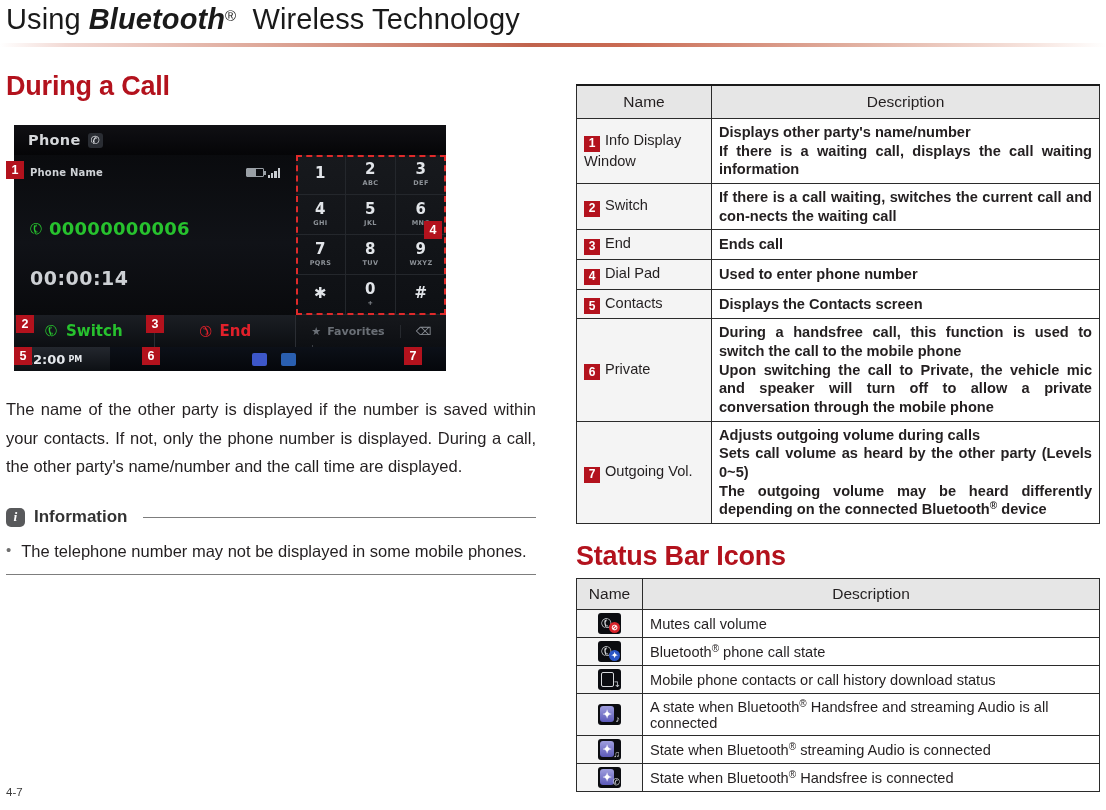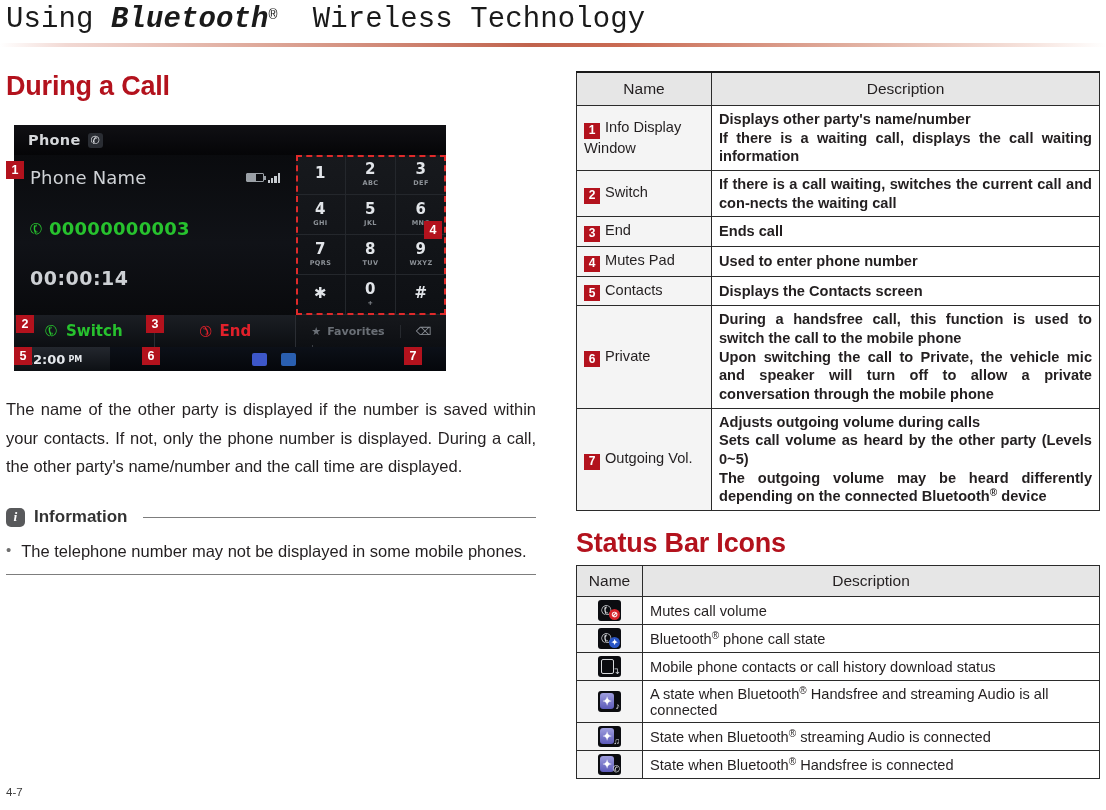--- a/index.html
+++ b/index.html
@@ -8,38 +8,38 @@
     background: #ffffff;
     font-family: "Liberation Sans", sans-serif;
     color: #231f20;
     overflow: hidden;
   }
   .page { position: relative; width: 1106px; height: 810px; }
 
   
   .runhead {
     position: absolute; left: 6px; top: 0px; width: 1094px; height: 38px;
-    display: flex; align-items: center; font-family: Liberation Mono, monospace;
+    display: flex; align-items: center;
   }
   .runhead-title {
     font-size: 29px; font-weight: 400; letter-spacing: .1px;
     color: #1a1a1a; white-space: nowrap;
   }
   .runhead-title .bt { font-style: italic; font-weight: 600; }
   .runhead-title .reg { font-size: 15px; vertical-align: 8px; }
   .head-rule {
     position: absolute; left: 0; top: 43px; width: 1106px; height: 4px;
     background: linear-gradient(to right,
       #ffffff 0%, #f2d9d4 6%, #e0ad9f 22%, #c0634d 48%, #c96a52 56%,
       #e2b2a3 78%, #f6e3dd 93%, #ffffff 100%);
   }
 
   
   .col-left  { position: absolute; left: 6px;   top: 72px; width: 530px; }
-  .col-right { position: absolute; left: 576px; top: 71px; width: 524px; }
+  .col-right { position: absolute; left: 576px; top: 84px; width: 524px; }
 
   .sec-title {
     color: #b3121d; font-size: 27px; font-weight: 600; letter-spacing: -.2px;
     line-height: 1.05;
   }
   .sec-title.second { margin-top: 0; }
 
   
   .shot-wrap { position: relative; margin-top: 25px; width: 440px; height: 246px; }
   .shot {
@@ -62,21 +62,21 @@
   }
 
   .shot-left {
     position: absolute; left: 0; top: 30px; width: 282px; height: 160px;
     background: linear-gradient(to bottom, #0a0b0e 0%, #101217 55%, #090a0d 100%);
   }
   .row-name {
     position: absolute; left: 16px; top: 12px; width: 250px;
     display: flex; align-items: center; justify-content: space-between;
   }
-  .row-name .nm { color:#cfd2d6; font-size:18px; font-weight:400; letter-spacing:.2px; }
+  .row-name .nm { color:#cfd2d6; font-size:10px; font-weight:700; letter-spacing:.2px; }
   .sig { display:flex; align-items:center; gap:4px; }
   .batt {
     width: 18px; height: 9px; border:1.4px solid #9aa0a6; border-radius:1px;
     background: linear-gradient(to right,#9aa0a6 55%, transparent 55%);
     position: relative;
   }
   .batt:after { content:""; position:absolute; right:-3.5px; top:2px; width:2px; height:4px; background:#9aa0a6; }
   .bars { display:flex; align-items:flex-end; gap:1.2px; height:10px; }
   .bars i { display:block; width:2.2px; background:#c7cbd0; }
   .bars i:nth-child(1){height:3px}.bars i:nth-child(2){height:5px}
@@ -291,21 +291,21 @@
               <span class="bars">
                   <i></i>
                   <i></i>
                   <i></i>
                   <i></i>
                 </span>
             </span>
           </div>
           <div class="num-sub">
             <span class="hs-ico">✆</span>
-            <span>00000000003</span>
+            <span>00000000006</span>
           </div>
           <div class="calltime">00:00:14</div>
         </div>
 
         <div class="btn-switch">
           <span class="ic-sw">✆</span>
           <span class="lbl">Switch</span>
         </div>
         <div class="btn-end">
           <span class="ic-end">✆</span>
@@ -458,21 +458,21 @@
         <tr>
           <td class="namecell">
             <span class="numchip">3</span><span class="txt">End</span>
           </td>
           <td class="desc">
             <span class="ln">Ends call</span>
           </td>
         </tr>
         <tr>
           <td class="namecell">
-            <span class="numchip">4</span><span class="txt">Mutes Pad</span>
+            <span class="numchip">4</span><span class="txt">Dial Pad</span>
           </td>
           <td class="desc">
             <span class="ln">Used to enter phone number</span>
           </td>
         </tr>
         <tr>
           <td class="namecell">
             <span class="numchip">5</span><span class="txt">Contacts</span>
           </td>
           <td class="desc">

